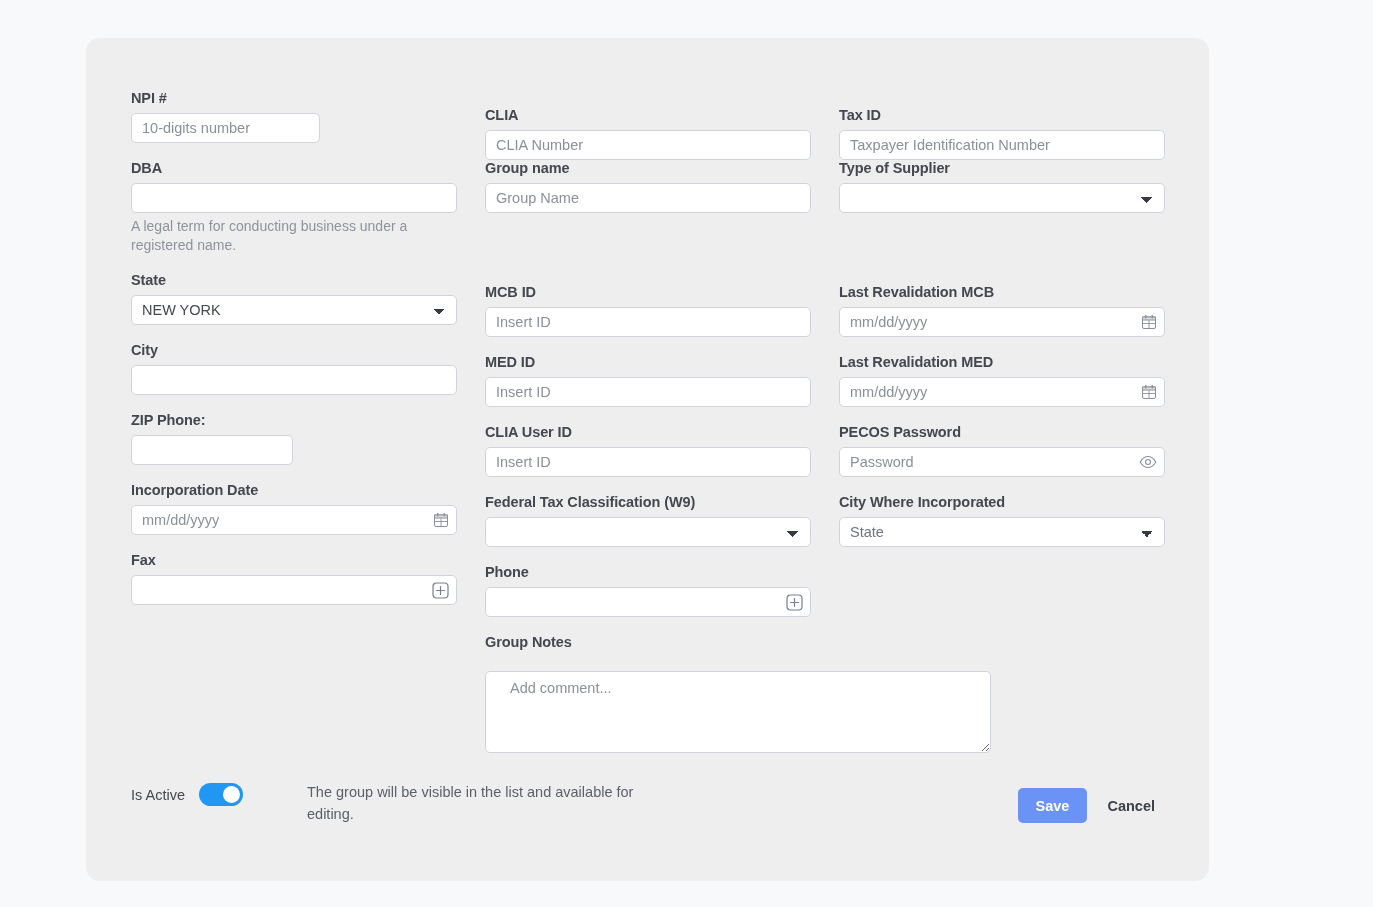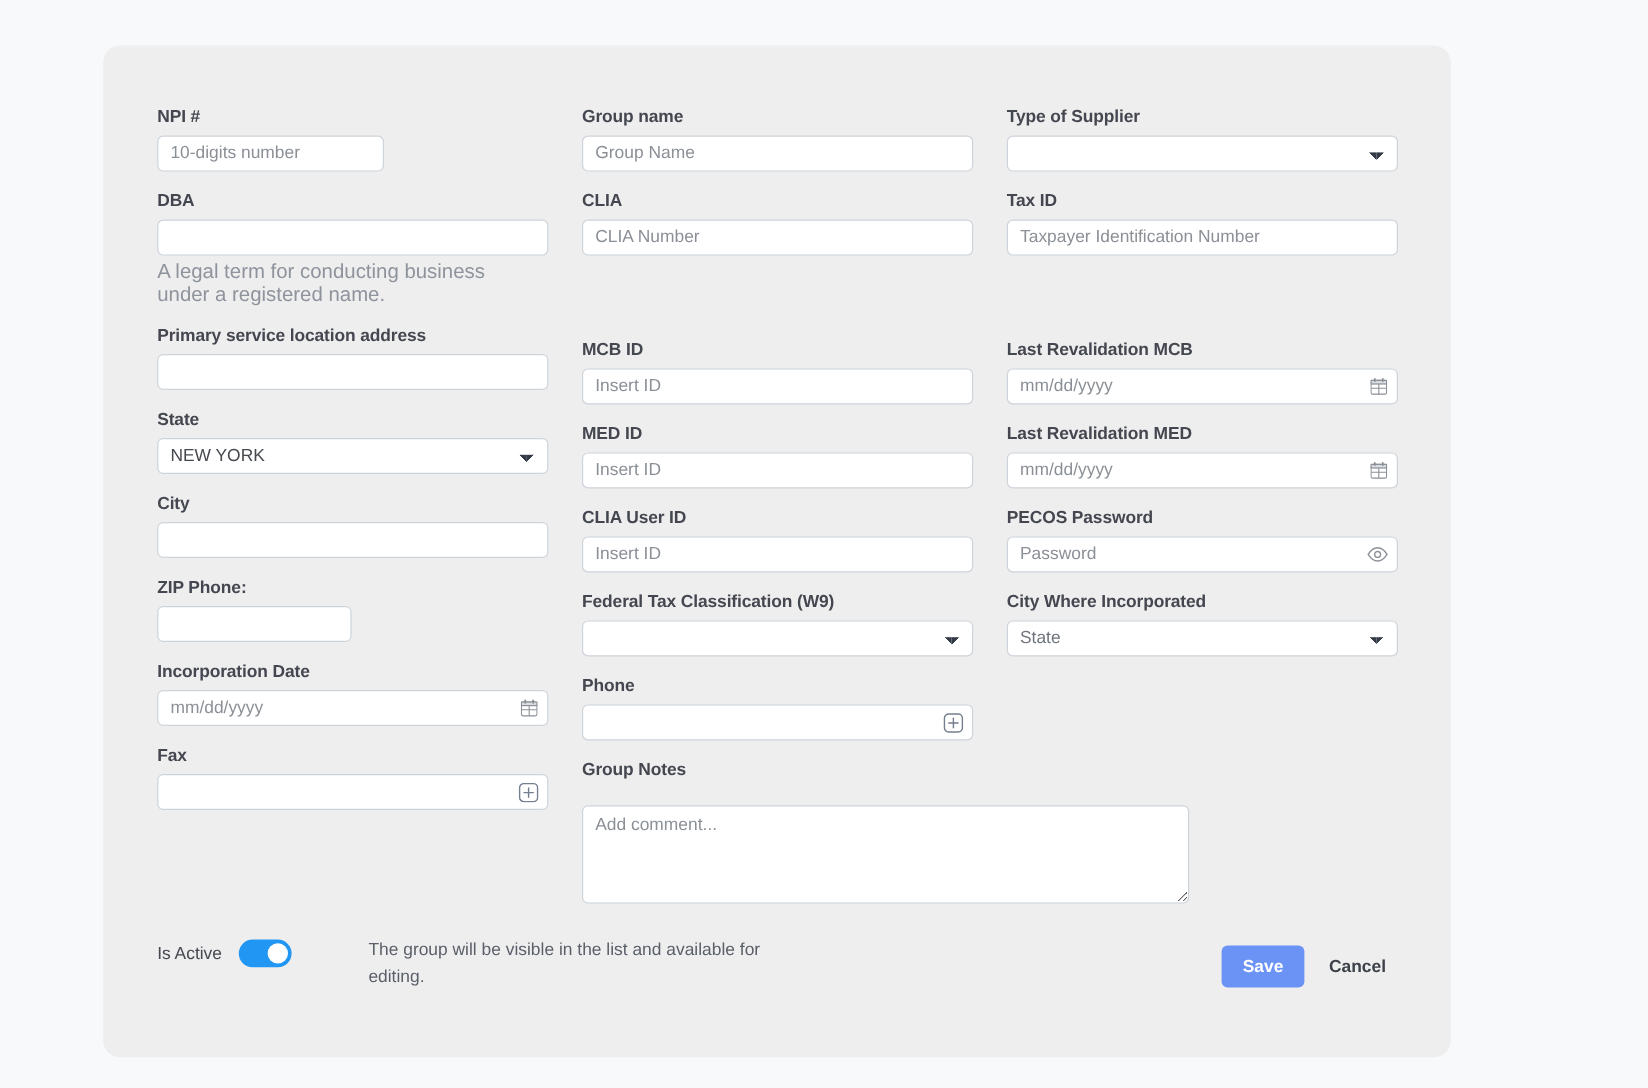--- a/index.html
+++ b/index.html
@@ -81,21 +81,21 @@
     background-position:
       calc(100% - 17px) 13px,
       calc(100% - 11.5px) 13px;
     background-size: 6px 6px, 6px 6px;
     background-repeat: no-repeat;
     cursor: pointer;
   }
   select.ctrl.placeholderish { color: #6f747c; }
 
   .hint {
-    font-size: 17px;
+    font-size: 14px;
     color: #8e939c;
     line-height: 19px;
     margin-top: 4px;
     width: 300px;
   }
 
   
   .withicon { position: relative; width: 326px; }
   .withicon .ctrl { width: 326px; padding-right: 34px; }
   .icon-btn {
@@ -129,21 +129,21 @@
   textarea.notes {
     box-sizing: border-box;
     width: 506px;
     height: 82px;
     background: #fff;
     border: 1px solid #ced4da;
     border-radius: 5px;
     font-family: "Liberation Sans", sans-serif;
     font-size: 14.5px;
     color: #45484e;
-    padding: 8px 10px;
+    padding: 8px 24px;
     outline: none;
     resize: vertical;
     display: block;
     margin-top: 20px;
   }
   textarea.notes::placeholder { color: #8b9097; opacity: 1; }
 
   
   .footer {
     position: absolute;
@@ -237,24 +237,20 @@
           <label class="lbl">NPI #</label>
           <input class="ctrl narrow-npi" type="text" placeholder="10-digits number" style="">
         </div>
 
         <div class="field">
           <label class="lbl spacer-lbl">DBA</label>
           <input class="ctrl" type="text" placeholder="" style="">
           <div class="hint">A legal term for conducting business under a registered name.</div>
         </div>
 
-        <div class="field">
-          <label class="lbl spacer-lbl">Primary service location address</label>
-          <input class="ctrl" type="text" placeholder="" style="">
-        </div>
 
         <div class="field">
           <label class="lbl spacer-lbl">State</label>
           <select class="ctrl">
             <option>NEW YORK</option>
           </select>
         </div>
 
         <div class="field">
           <label class="lbl spacer-lbl">City</label>
@@ -295,27 +291,27 @@
               </svg>
             </span>
           </div>
         </div>
 
       </div>
 
       <div class="col col-2">
 
         <div class="field">
+          <label class="lbl spacer-lbl">CLIA</label>
+          <input class="ctrl" type="text" placeholder="CLIA Number" style="">
+        </div>
+
+        <div class="field">
           <label class="lbl">Group name</label>
           <input class="ctrl" type="text" placeholder="Group Name" style="">
-        </div>
-
-        <div class="field">
-          <label class="lbl spacer-lbl">CLIA</label>
-          <input class="ctrl" type="text" placeholder="CLIA Number" style="">
         </div>
 
         <div style="height:71px"></div>
 
         <div class="field">
           <label class="lbl">MCB ID</label>
           <input class="ctrl" type="text" placeholder="Insert ID" style="">
         </div>
 
         <div class="field">
@@ -352,29 +348,29 @@
         <div class="field">
           <label class="lbl spacer-lbl">Group Notes</label>
           <textarea class="notes" placeholder="Add comment..." style=""></textarea>
         </div>
 
       </div>
 
       <div class="col col-3">
 
         <div class="field">
+          <label class="lbl spacer-lbl">Tax ID</label>
+          <input class="ctrl" type="text" placeholder="Taxpayer Identification Number" style="">
+        </div>
+
+        <div class="field">
           <label class="lbl">Type of Supplier</label>
           <select class="ctrl">
             <option></option>
           </select>
-        </div>
-
-        <div class="field">
-          <label class="lbl spacer-lbl">Tax ID</label>
-          <input class="ctrl" type="text" placeholder="Taxpayer Identification Number" style="">
         </div>
 
         <div style="height:71px"></div>
 
         <div class="field">
           <label class="lbl">Last Revalidation MCB</label>
           <div class="withicon">
             <input class="ctrl dateinput" type="text" placeholder="mm/dd/yyyy" style="">
             <span class="cal-icon">
               <svg width="14" height="15" viewBox="0 0 14 15">

